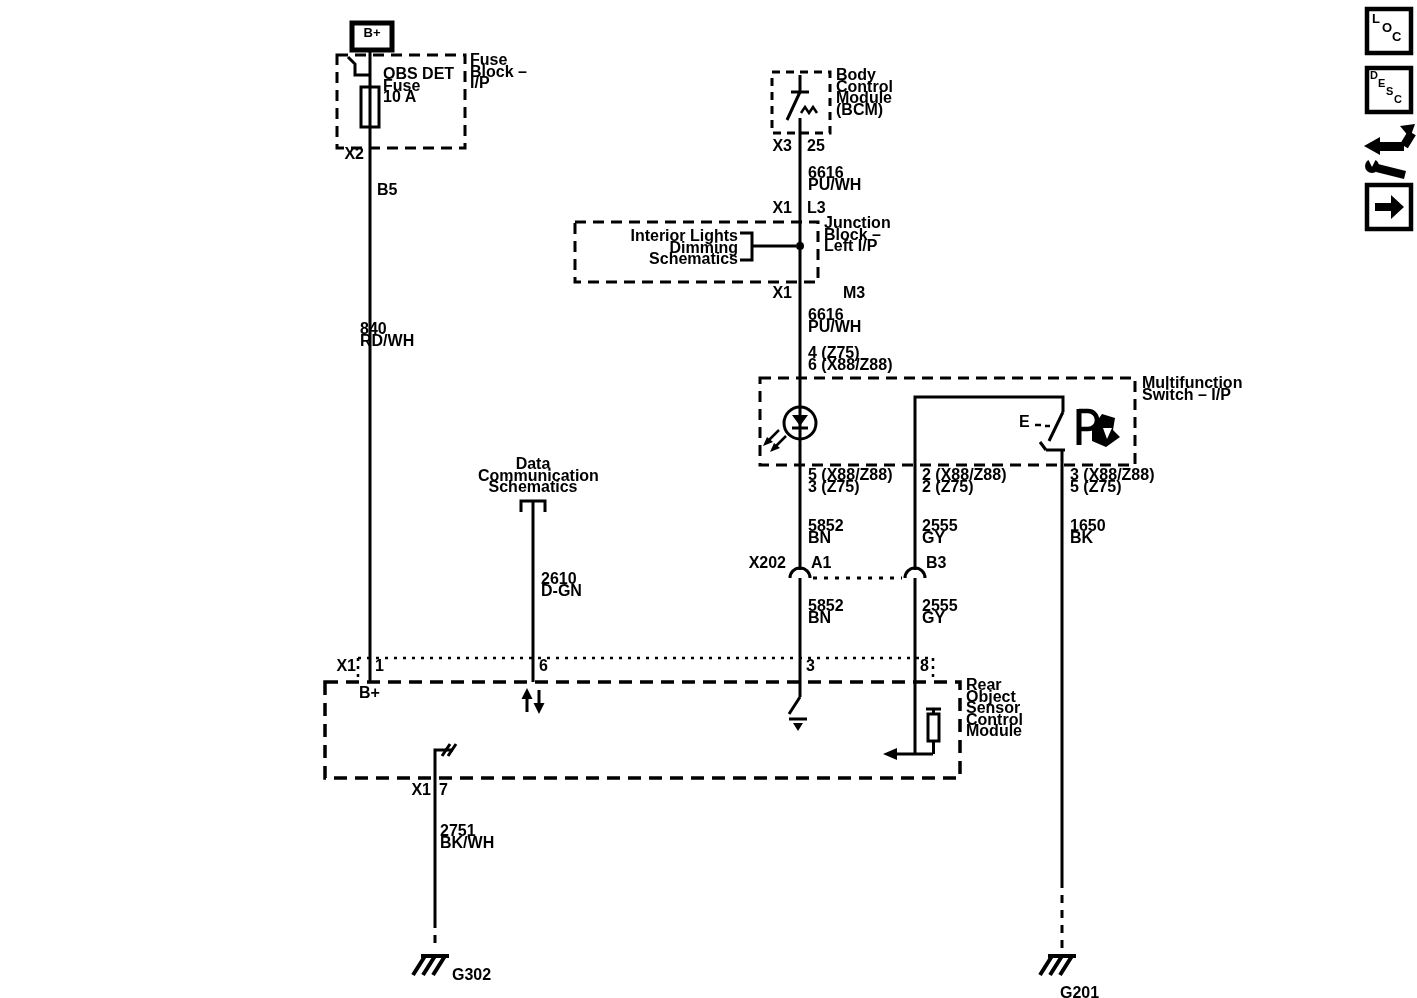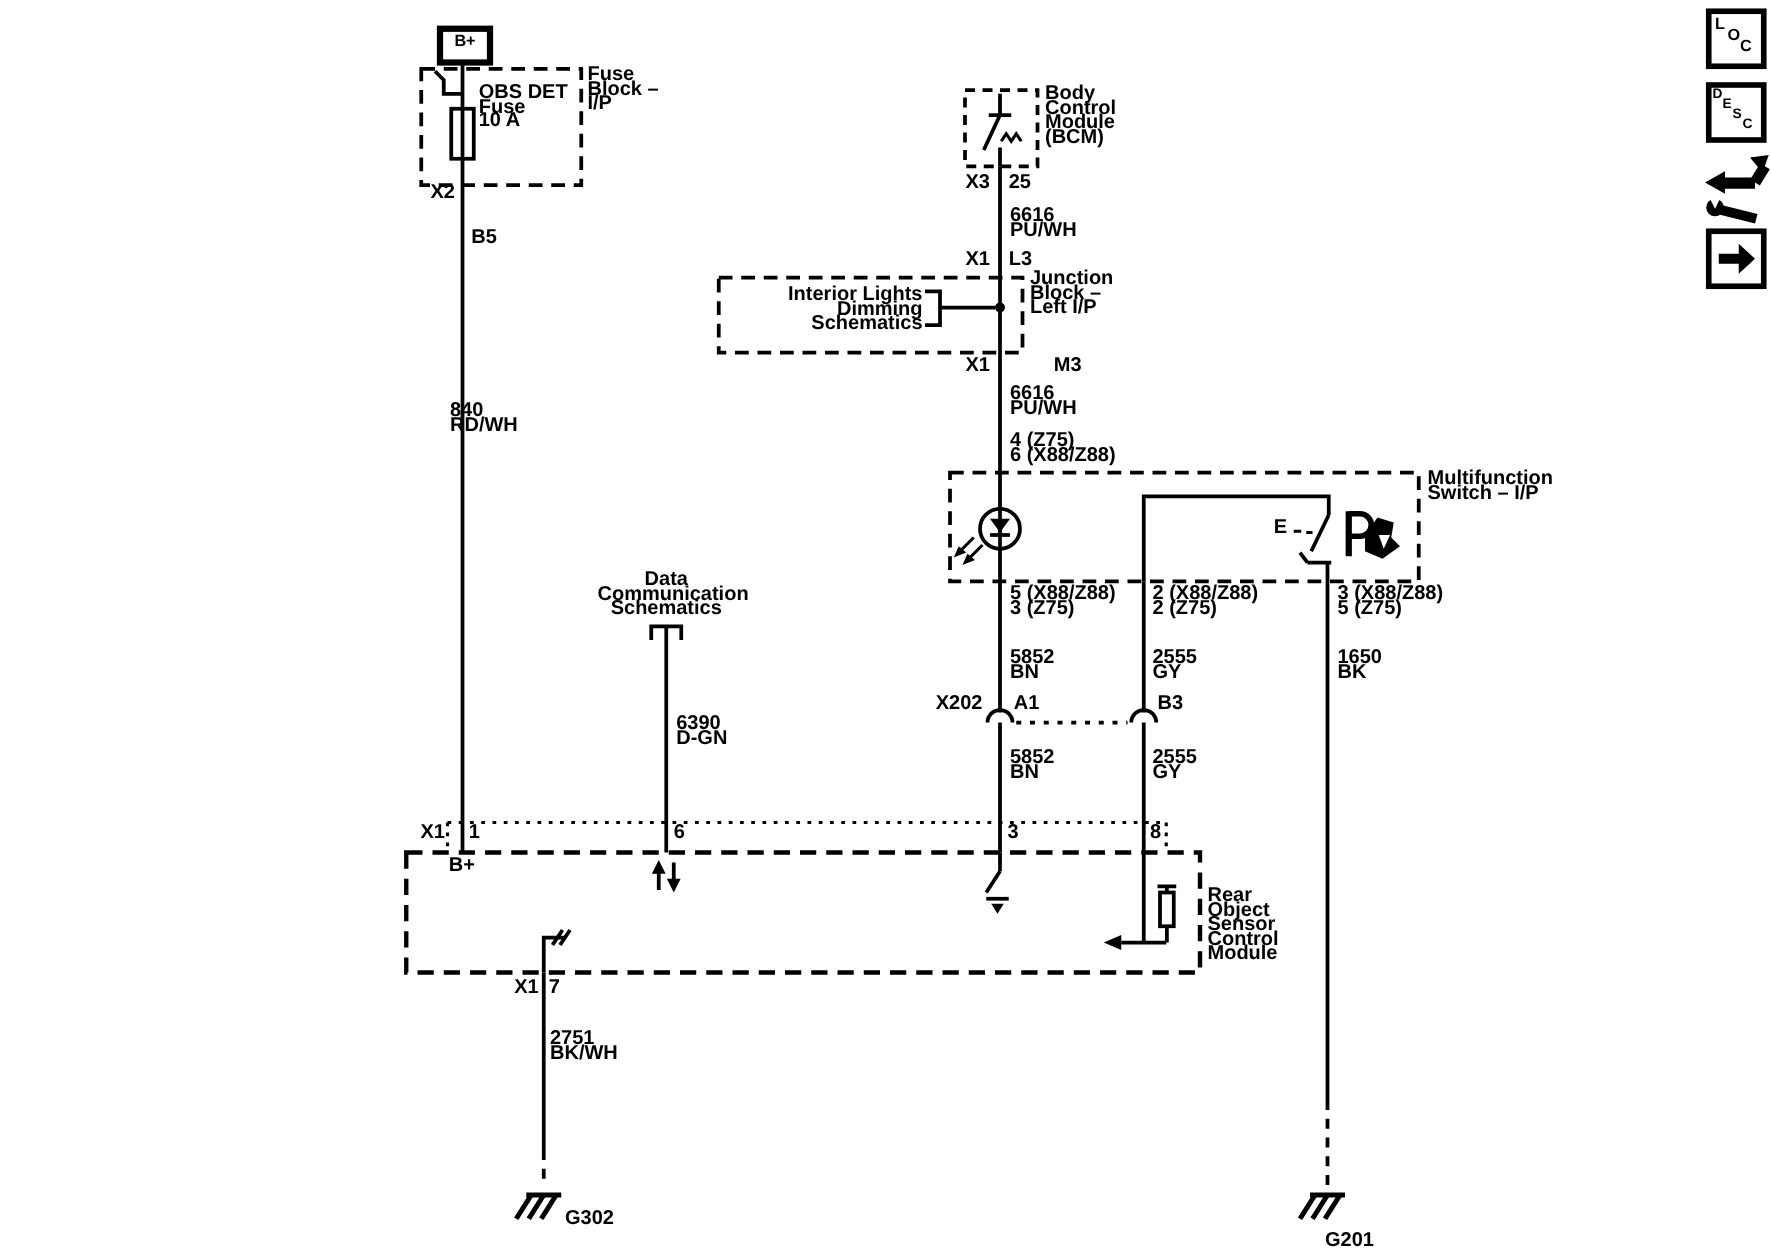--- a/index.html
+++ b/index.html
@@ -224,30 +224,30 @@
   <div class="lbl" style="left:811px;top:557px;">A1</div>
   <div class="lbl" style="left:926px;top:557px;text-align:center;">B3</div>
   <div class="lbl" style="left:808px;top:600px;">5852
 BN</div>
   <div class="lbl" style="left:922px;top:600px;">2555
 GY</div>
 
   <div class="lbl ctr" style="left:478px;top:458px;width:110px;">Data
 Communication
 Schematics</div>
-  <div class="lbl" style="left:541px;top:573px;">6390
+  <div class="lbl" style="left:541px;top:573px;">2610
 D-GN</div>
 
   <div class="lbl ra" style="left:330px;top:660px;width:26px;">X1</div>
   <div class="lbl" style="left:375px;top:660px;">1</div>
   <div class="lbl" style="left:539px;top:660px;">6</div>
   <div class="lbl" style="left:806px;top:660px;">3</div>
   <div class="lbl" style="left:920px;top:660px;">8</div>
   <div class="lbl" style="left:359px;top:687px;">B+</div>
-  <div class="lbl" style="left:966px;top:679px;margin-top:32px;">Rear
+  <div class="lbl" style="left:966px;top:679px;">Rear
 Object
 Sensor
 Control
 Module</div>
   <div class="lbl ra" style="left:405px;top:784px;width:26px;">X1</div>
   <div class="lbl" style="left:439px;top:784px;">7</div>
   <div class="lbl" style="left:440px;top:825px;">2751
 BK/WH</div>
 
   <div class="lbl" style="left:452px;top:969px;">G302</div>

